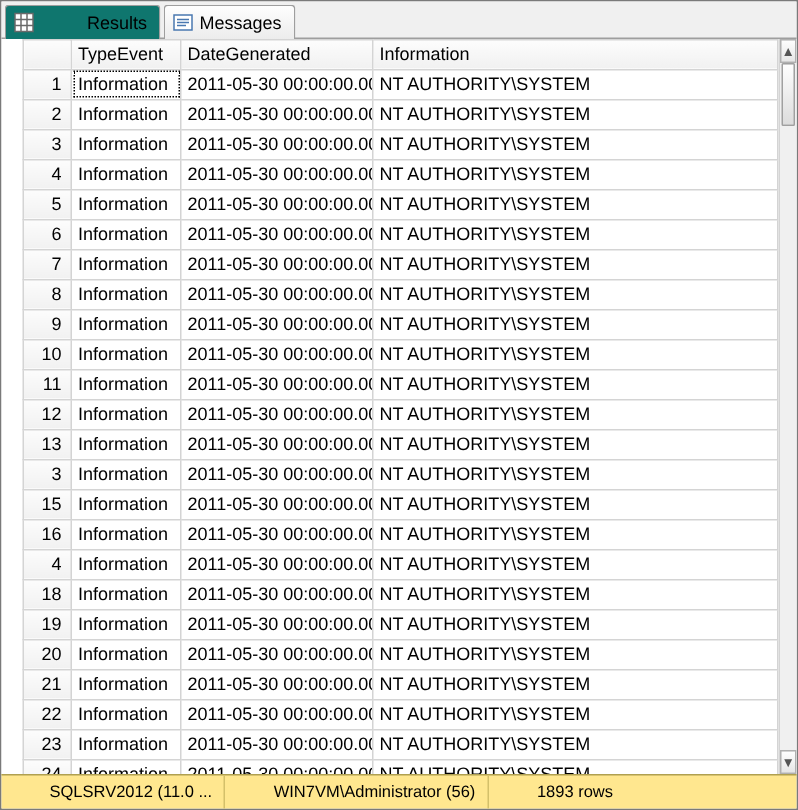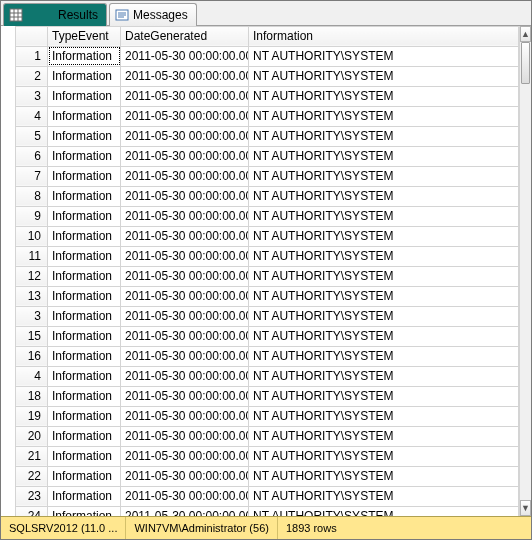--- a/index.html
+++ b/index.html
@@ -150,20 +150,21 @@
     border-top: 1px solid #b0a050;
     font-size: 11px;
     align-items: stretch;
   }
   .status-cell {
     padding: 0 8px;
     display: flex;
     align-items: center;
     border-right: 1px solid #d4c06a;
     white-space: nowrap;
+    margin-left: 24px;
   }
   .status-cell:last-child { border-right: none; text-align: right; }
 </style>
 </head>
 <body>
 
 <div class="container">
 
   <div class="tabs-bar">
     <div class="tab active">

